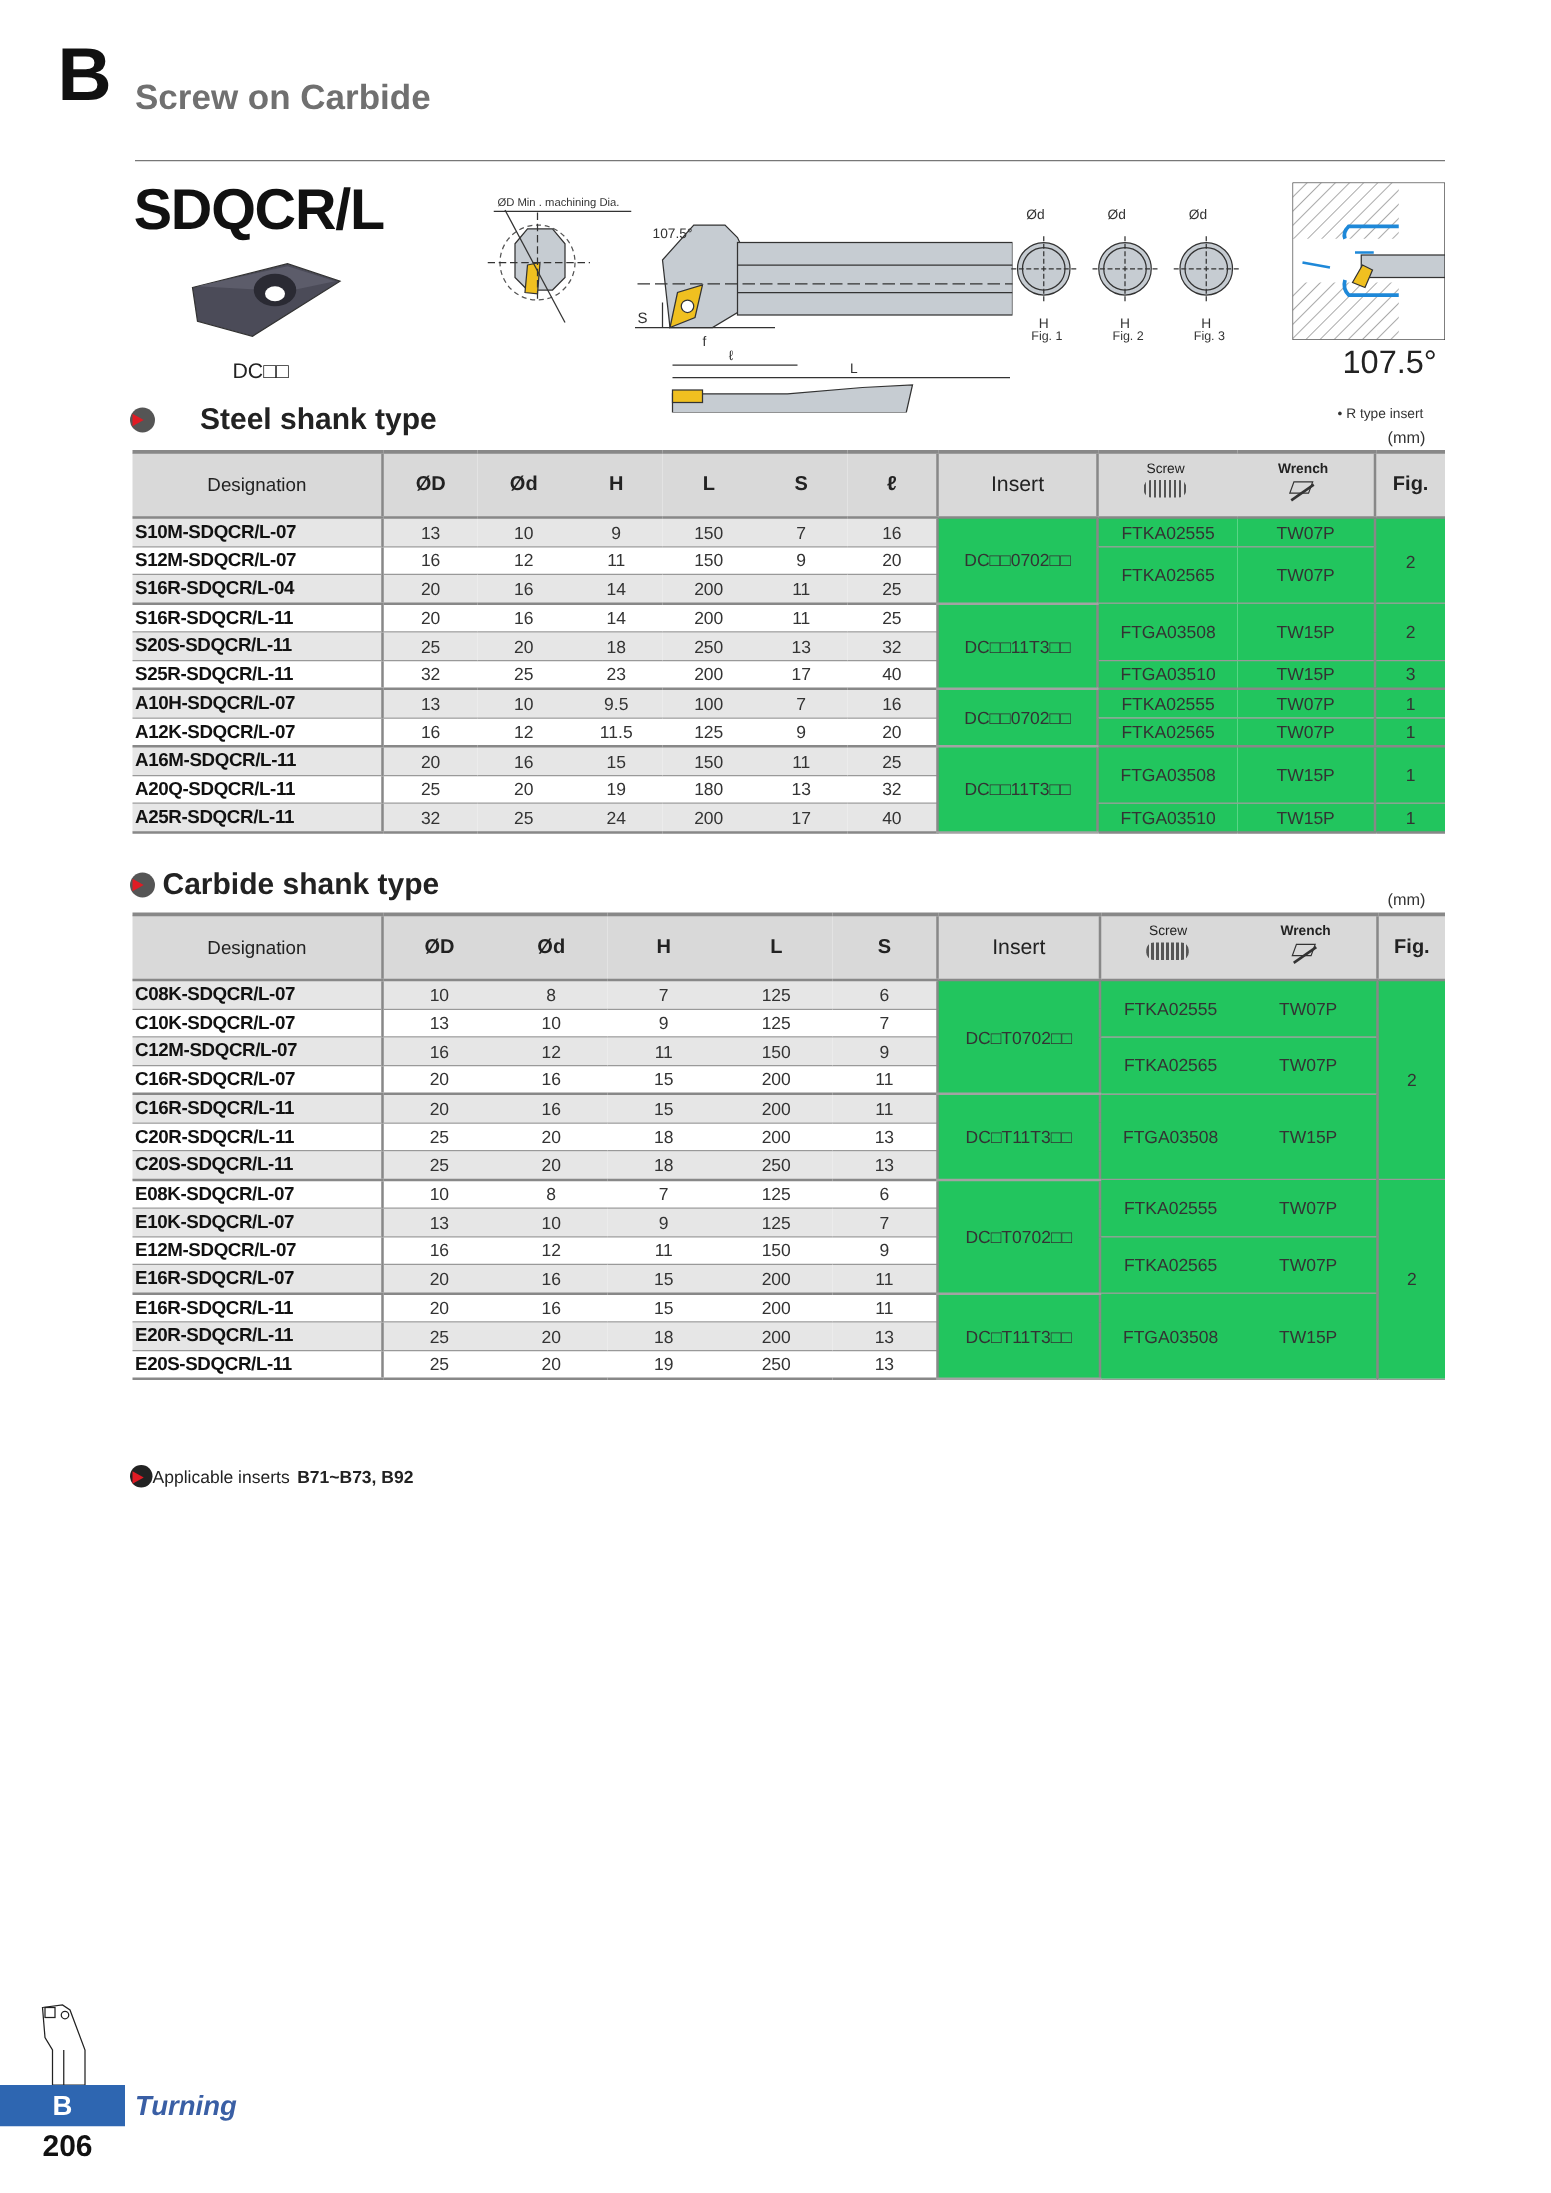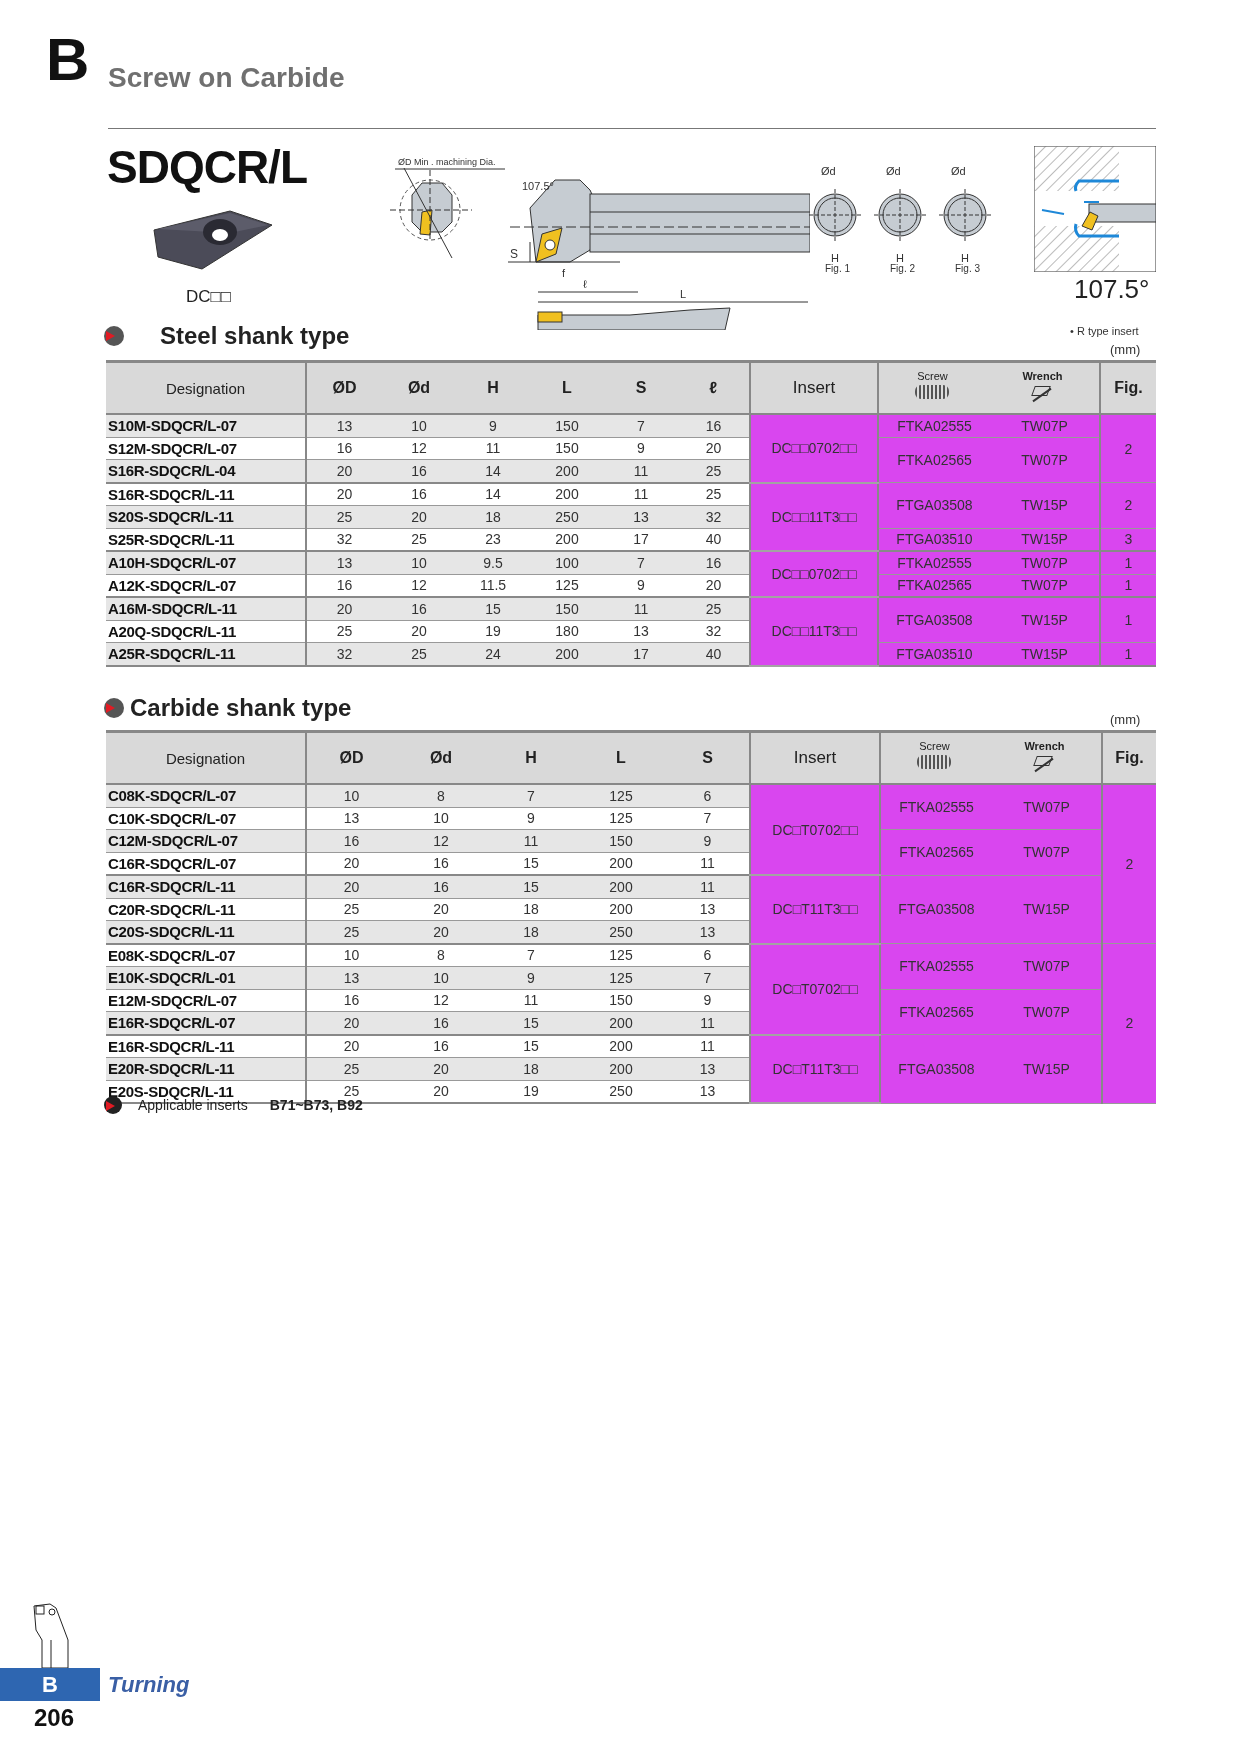--- a/index.html
+++ b/index.html
@@ -25,21 +25,21 @@
 
   
   table.spec { position: absolute; border-collapse: collapse; font-size: 14px; table-layout: fixed; }
   table.spec th { background: #d9d9d9; font-weight: normal; font-size: 15px; color: #222;
         border-top: 3px solid #888; border-bottom: 2px solid #888; height: 50px; padding: 0; }
   table.spec th.sym { font-weight: bold; font-size: 16px; }
   table.spec td { height: 21.5px; padding: 0; text-align: center; color: #333; border-bottom: 1px solid #999; }
   table.spec td.des { text-align: left; font-weight: bold; color: #111; padding-left: 2px; font-size: 15px; letter-spacing: -0.3px; }
   table.spec tr.g td.dim, table.spec tr.g td.des { background: #e6e6e6; }
   table.spec td.vl, table.spec th.vl { border-left: 2px solid #888; }
-  table.spec td.grp { background: #d946ef; font-size: 14px; margin-left: 32px; }
+  table.spec td.grp { background: #22c55e; font-size: 14px; margin-left: 32px; }
   table.spec tr.gb td { border-bottom: 2px solid #888; }
   table.spec td.end { border-bottom: 2px solid #a3a3a3; }
   .hdr-split { display: flex; justify-content: space-around; align-items: flex-start; }
   .hdr-split span.t { font-size: 11px; display: block; }
   .screw-ic { display:inline-block; width: 34px; height: 14px; margin-top: 3px;
       background: repeating-linear-gradient(90deg, #555 0 2px, #ddd 2px 4px); border-radius: 6px; }
   .wrench-ic { display:inline-block; width: 26px; height: 20px; margin-top: 2px; position: relative; }
   .wrench-ic::before { content:""; position:absolute; left:4px; top:2px; width:14px; height:8px; border:1px solid #333; transform: skewX(-20deg); }
   .wrench-ic::after { content:""; position:absolute; left:2px; top:10px; width:22px; height:2px; background:#333; transform: rotate(-35deg); }
 
@@ -426,21 +426,21 @@
         <td class="dim">8</td>
         <td class="dim">7</td>
         <td class="dim">125</td>
         <td class="dim">6</td>
         <td class="grp vl end" rowspan="4">DC□T0702□□</td>
         <td class="grp vl" rowspan="2">FTKA02555</td>
         <td class="grp" rowspan="2">TW07P</td>
         <td class="grp vl" rowspan="7">2</td>
       </tr>
       <tr class="g">
-        <td class="des">E10K-SDQCR/L-01</td>
+        <td class="des">E10K-SDQCR/L-07</td>
         <td class="dim vl">13</td>
         <td class="dim">10</td>
         <td class="dim">9</td>
         <td class="dim">125</td>
         <td class="dim">7</td>
       </tr>
       <tr>
         <td class="des">E12M-SDQCR/L-07</td>
         <td class="dim vl">16</td>
         <td class="dim">12</td>
@@ -481,21 +481,21 @@
         <td class="des">E20S-SDQCR/L-11</td>
         <td class="dim vl">25</td>
         <td class="dim">20</td>
         <td class="dim">19</td>
         <td class="dim">250</td>
         <td class="dim">13</td>
       </tr>
     </tbody>
 </table>
 
-<div class="abs" style="left:104px;top:1096px;display:flex;align-items:center;gap:16px;font-size:14px;">
+<div class="abs" style="left:104px;top:1172px;display:flex;align-items:center;gap:0;font-size:14px;">
   <span class="sec-icon" style="width:18px;height:18px;background:#222"></span>
   <span>Applicable inserts</span>
   <span style="font-weight:bold;margin-left:6px">B71~B73, B92</span>
 </div>
 
 <svg class="abs" style="left:30px;top:1600px" width="45" height="68">
   <path d="M4,6 L20,4 L26,8 L38,40 L38,68 L12,68 L12,40 L6,30 Z" fill="#fff" stroke="#222"></path>
   <rect x="6" y="6" width="8" height="8" fill="none" stroke="#222"></rect>
   <circle cx="22" cy="12" r="3" fill="none" stroke="#222"></circle>
   <line x1="21" y1="40" x2="21" y2="68" stroke="#222"></line>

